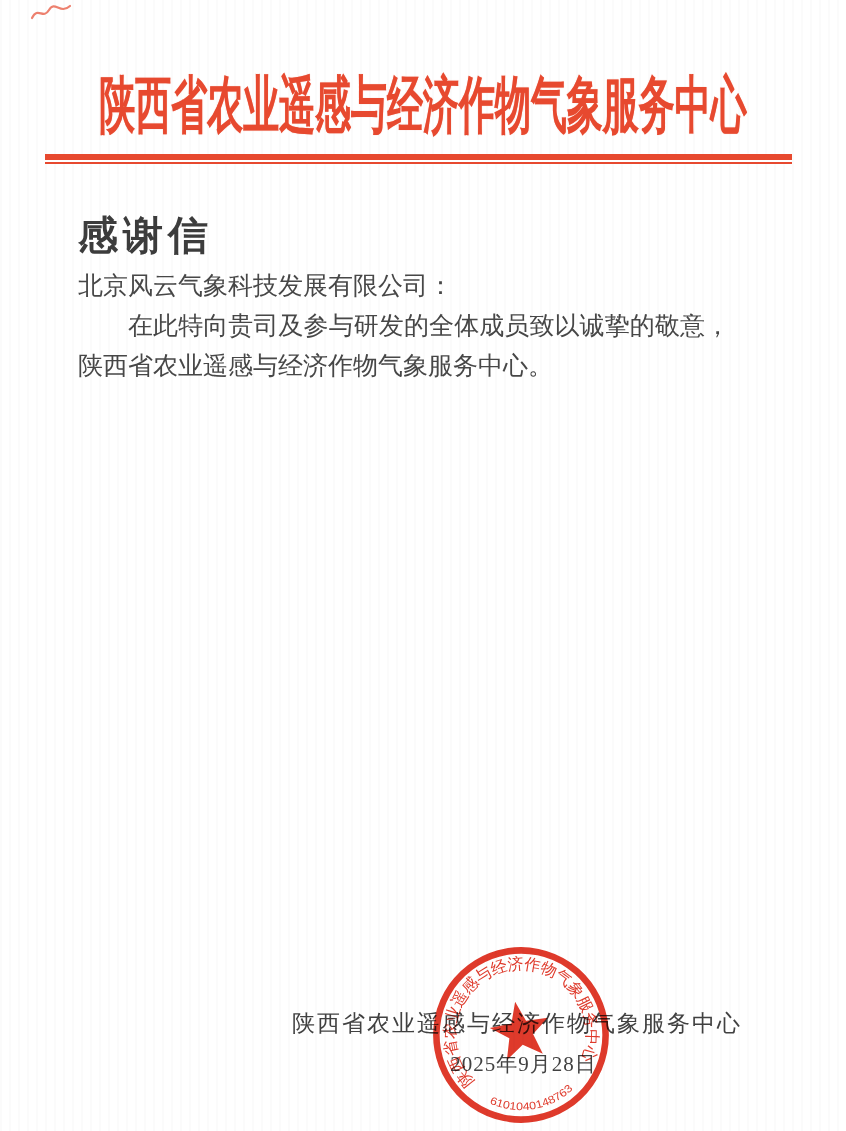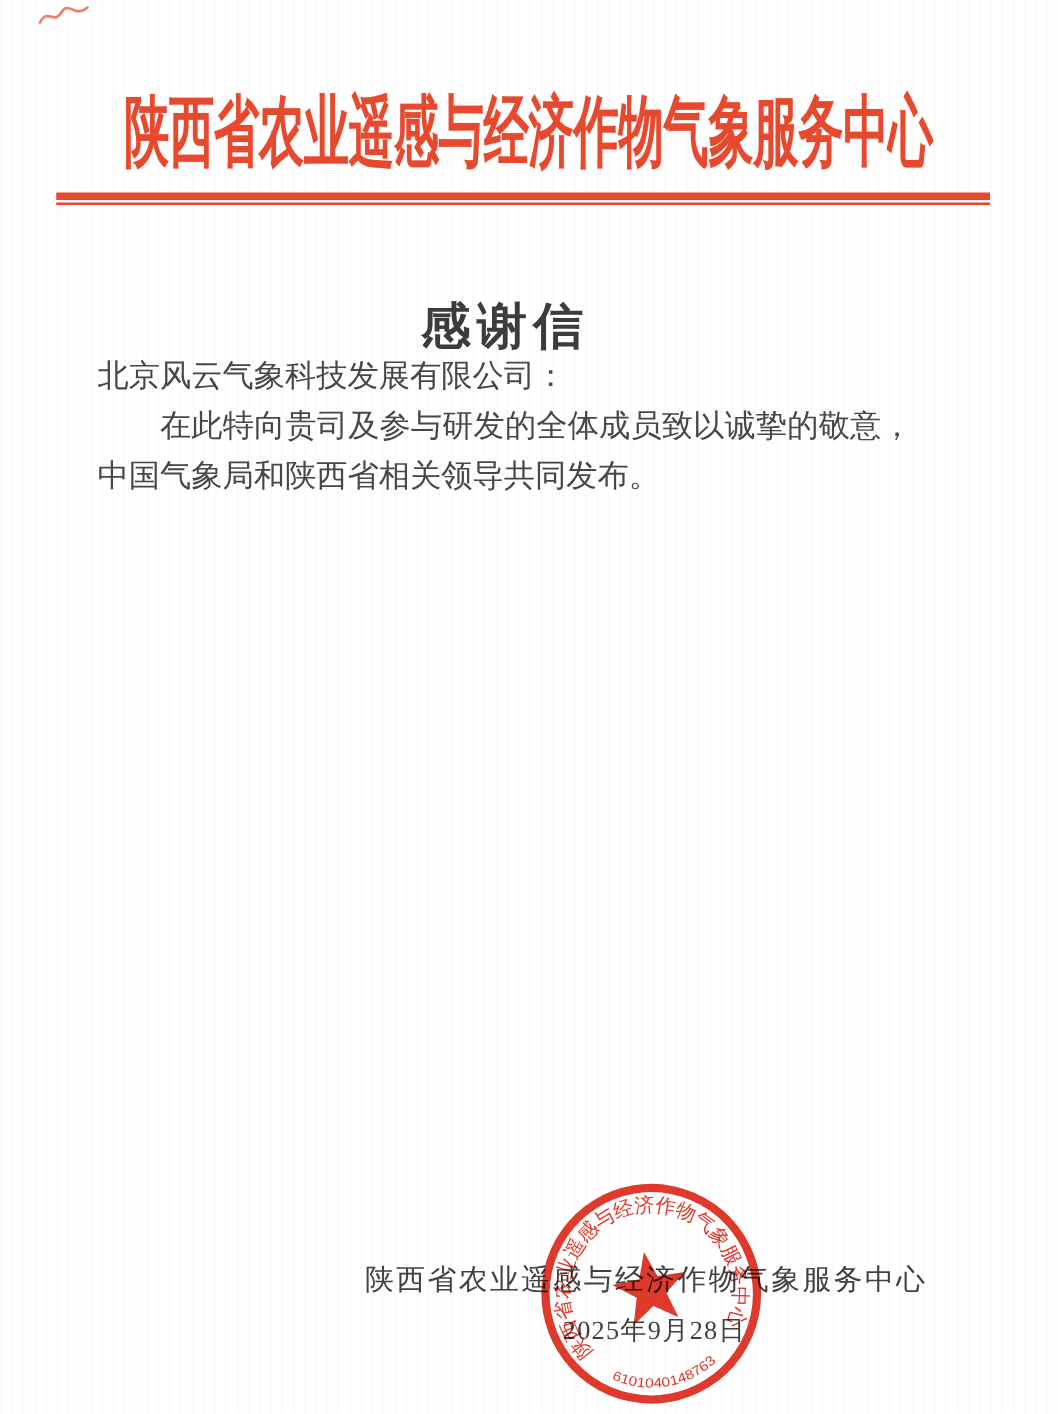--- a/index.html
+++ b/index.html
@@ -23,25 +23,25 @@
   }
   
   .rule{position:absolute;top:154px;left:45px;width:747px;}
   .rule .thick{height:6px;background:#e7492f;}
   .rule .gap{height:2px;background:#ffffff;}
   .rule .thin{height:2px;background:#e7492f;}
   
   .content{position:absolute;left:78px;top:0;width:652px;}
   .doc-title{
     position:absolute;top:208px;left:0;width:652px;
-    text-align:center;font-size:40px;font-weight:bold;color:#3c3c3c;
-    letter-spacing:5px;font-family:"Liberation Serif", serif;margin-top:25px;
+    font-size:40px;font-weight:bold;color:#3c3c3c;
+    letter-spacing:5px;font-family:"Liberation Serif", serif;
   }
   .body-text{
-    position:absolute;top:282px;left:0;width:652px;
+    position:absolute;top:266px;left:0;width:652px;
     font-size:25px;line-height:40px;color:#474747;
     text-align:justify;text-justify:inter-character;
   }
   .body-text .salutation{text-indent:0;margin:0;}
   .body-text p.para{margin:0;text-indent:2em;}
   .signature{
     position:absolute;top:1008px;left:292px;width:455px;
     font-size:23px;letter-spacing:2px;color:#414141;white-space:nowrap;
   }
   .dateline{
@@ -71,21 +71,21 @@
   <div class="thick"></div>
   <div class="gap"></div>
   <div class="thin"></div>
 </div>
 
 <div class="content">
   <div class="doc-title">感谢信</div>
 
   <div class="body-text">
     <p class="salutation">北京风云气象科技发展有限公司：</p>
-    <p class="para">在此特向贵司及参与研发的全体成员致以诚挚的敬意，中国气象局和陕西省相关领导共同发布。</p>
+    <p class="para">在此特向贵司及参与研发的全体成员致以诚挚的敬意，陕西省农业遥感与经济作物气象服务中心。</p>
   </div>
 </div>
 
 <div class="signature">陕西省农业遥感与经济作物气象服务中心</div>
 <div class="dateline">2025年9月28日</div>
 
 <svg class="stamp" viewBox="0 0 200 200" width="188" height="188">
   <defs>
     <path id="ringPath" d="M 42.7 140.2 A 70 70 0 1 1 157.3 140.2" fill="none"></path>
     <path id="codePath" d="M 54.1 165.5 A 80 80 0 0 0 145.9 165.5" fill="none"></path>

